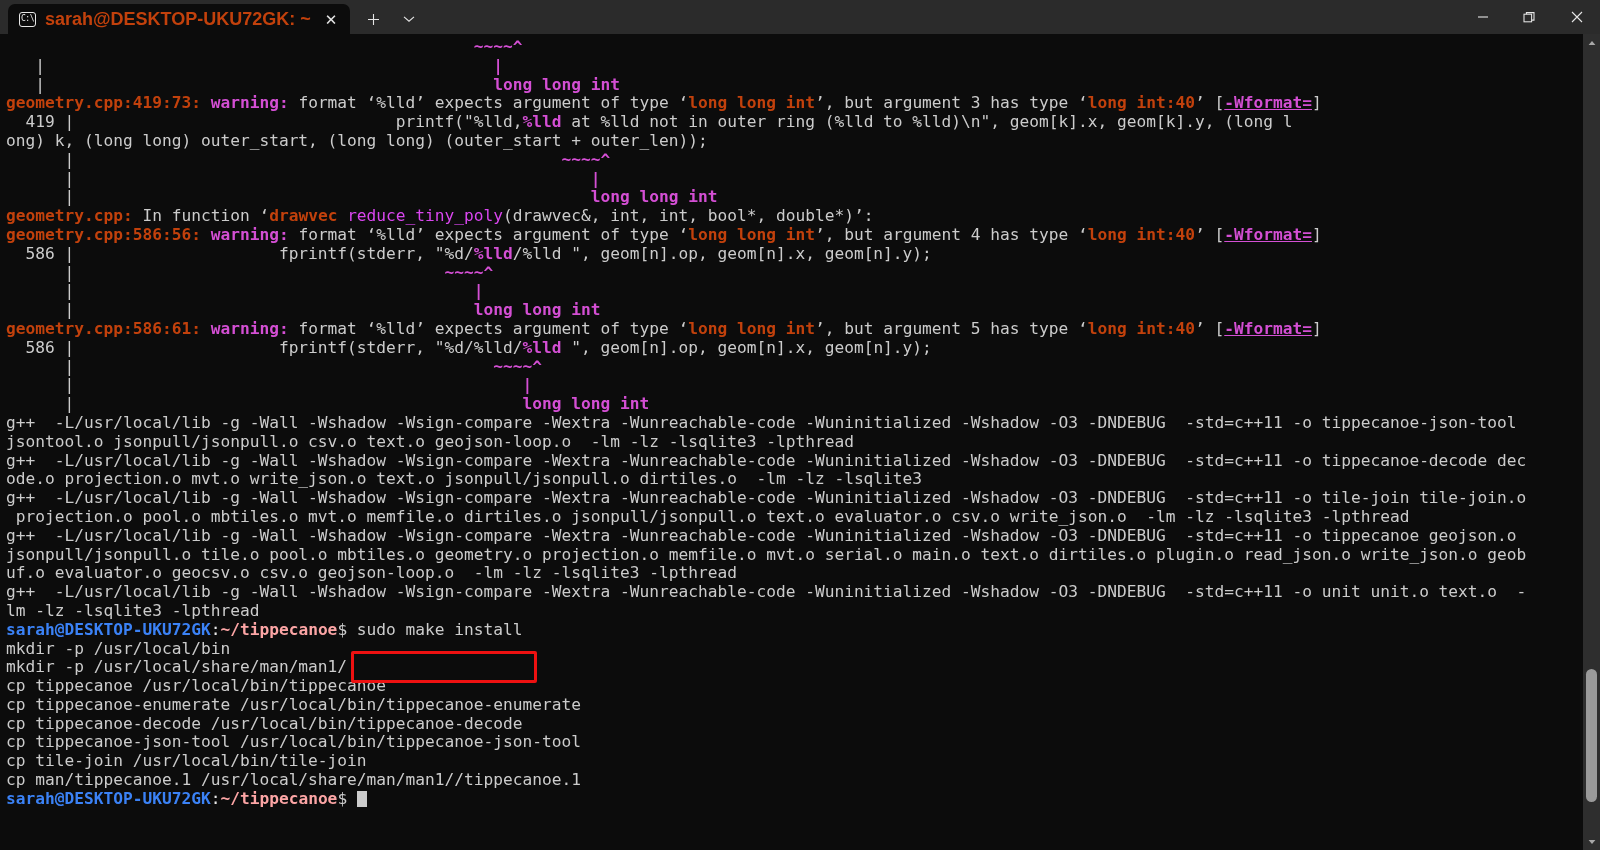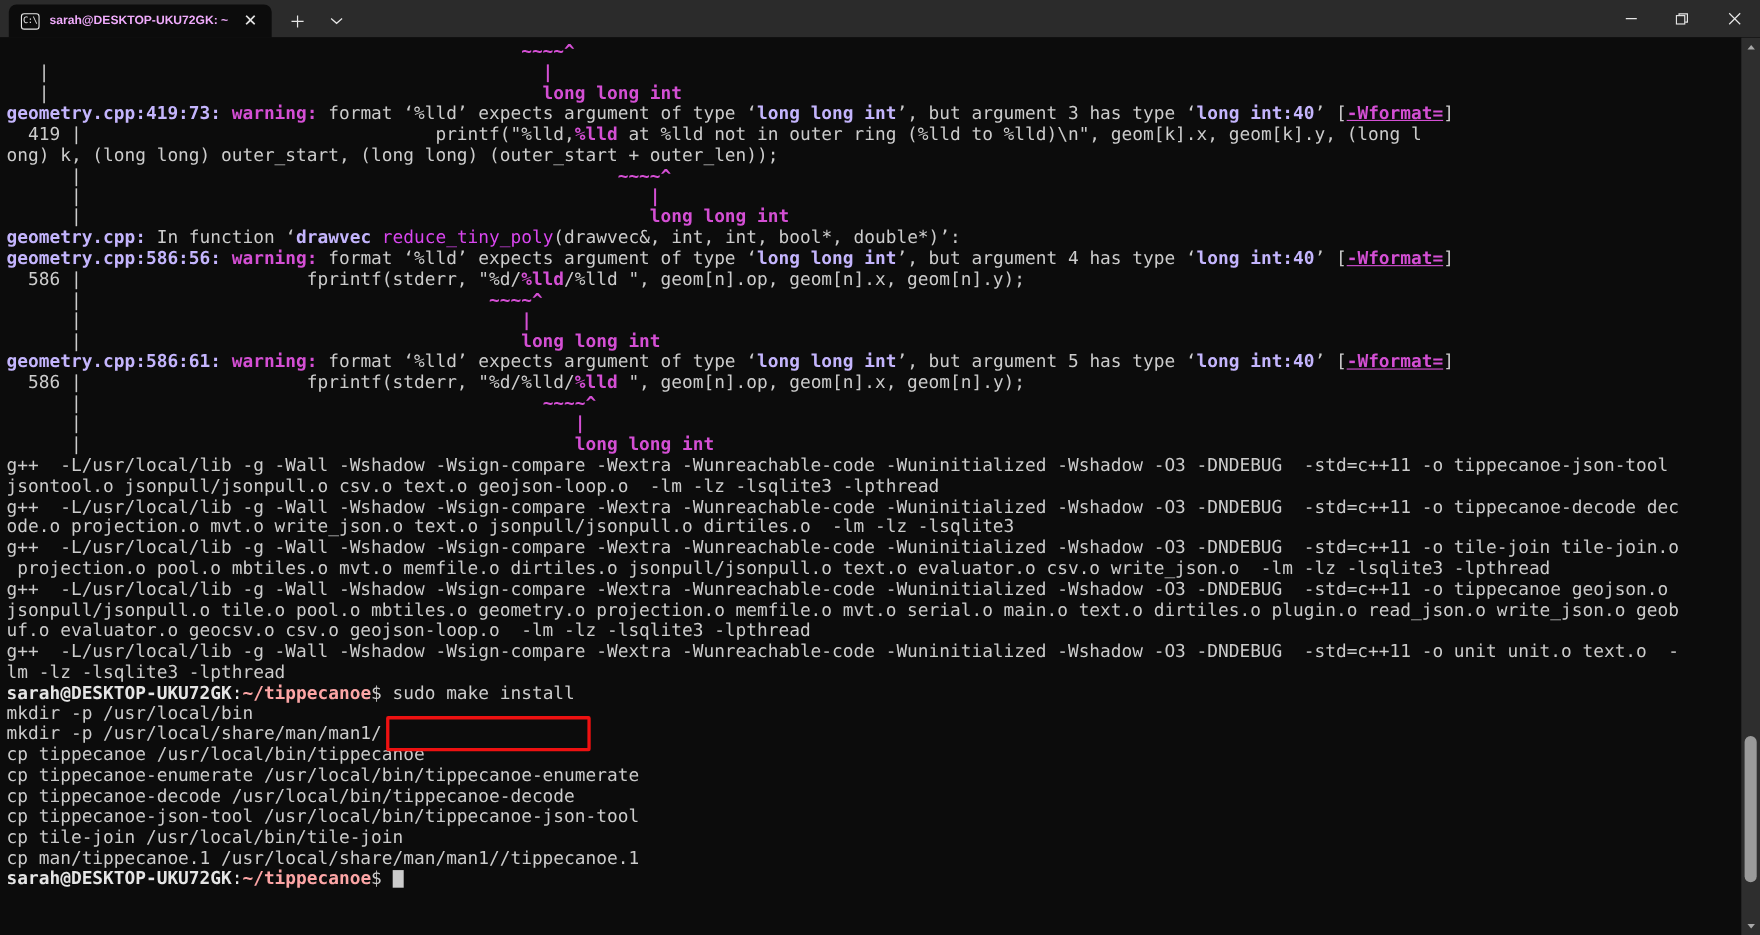--- a/index.html
+++ b/index.html
@@ -28,22 +28,22 @@
   }
   .tab-icon{
     width:17px; height:15px;
     border:1.6px solid #e8e8e8; border-radius:3px;
     display:flex; align-items:center; justify-content:center;
     font-family:"DejaVu Sans Mono", monospace;
     font-size:8px; color:#e8e8e8; line-height:1;
     letter-spacing:-0.5px;
   }
   .tab-title{
-    color:#f0abfc; font-family:"Liberation Sans", sans-serif;
-    font-size:11px; font-weight:600; white-space:nowrap;
+    color:#c2410c; font-family:"Liberation Sans", sans-serif;
+    font-size:18px; font-weight:600; white-space:nowrap;
     flex:1;
   }
   .tab-close{
     color:#e6e6e6; font-family:"Liberation Sans", sans-serif;
     font-size:15px; line-height:1; padding:2px 5px; cursor:pointer;
   }
   .newtab, .tabmenu{
     width:34px; height:30px;
     display:flex; align-items:center; justify-content:center;
     color:#e6e6e6; font-family:"Liberation Sans", sans-serif;
@@ -76,24 +76,24 @@
     font-family:"DejaVu Sans Mono", monospace;
     font-size:16.2px;
     line-height:18.8px;
     white-space:pre;
     letter-spacing:0px;
   }
   .term .line{ height:18.8px; }
 
   
   .c-white  { color:#e8e8e8; }
-  .c-bold   { color:#c4b5fd; font-weight:700; }
+  .c-bold   { color:#c2410c; font-weight:700; }
   .c-mag    { color:#d44fd4; font-weight:700; }
   .c-mag-u  { color:#d44fd4; font-weight:700; text-decoration:underline;margin-top:16px; }
-  .c-green  { color:#e5e5e5; font-weight:700; }
+  .c-green  { color:#3b82f6; font-weight:700; }
   .c-greenf { color:#d946ef; }
   .c-blue   { color:#fca5a5; font-weight:700; }
   .c-dim    { color:#cccccc; }
 
   .cursor{
     display:inline-block;
     width:9.7px; height:16px;
     background:#cccccc;
     vertical-align:-3px;
   }

